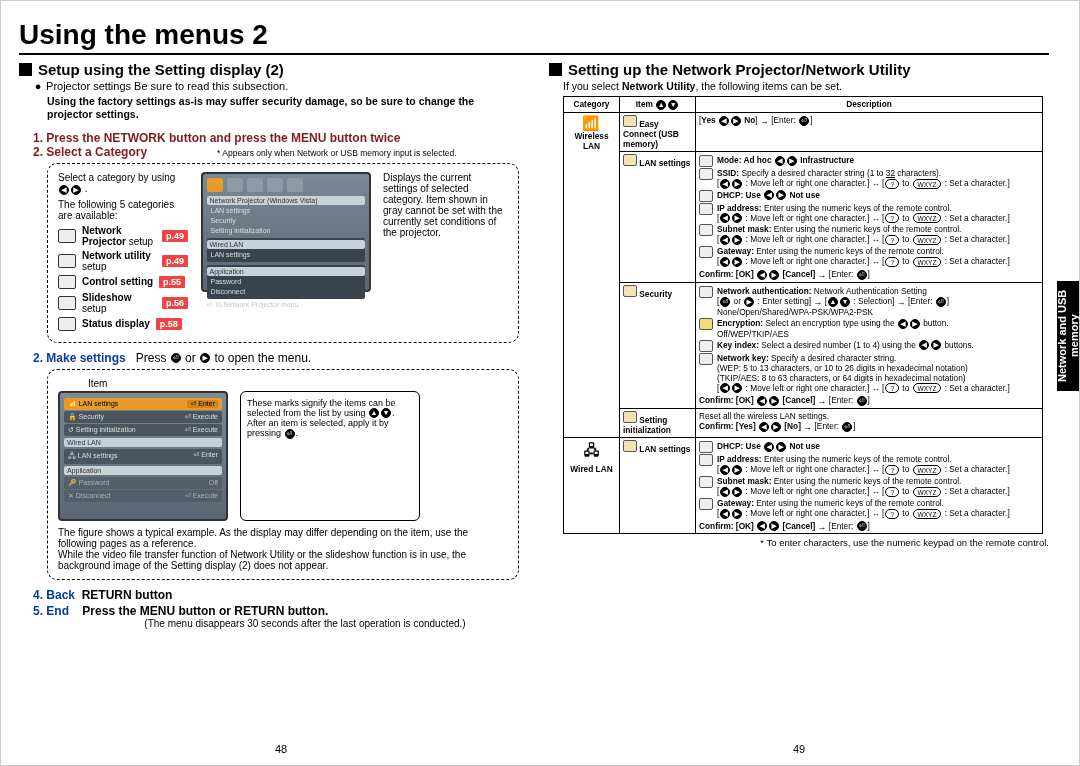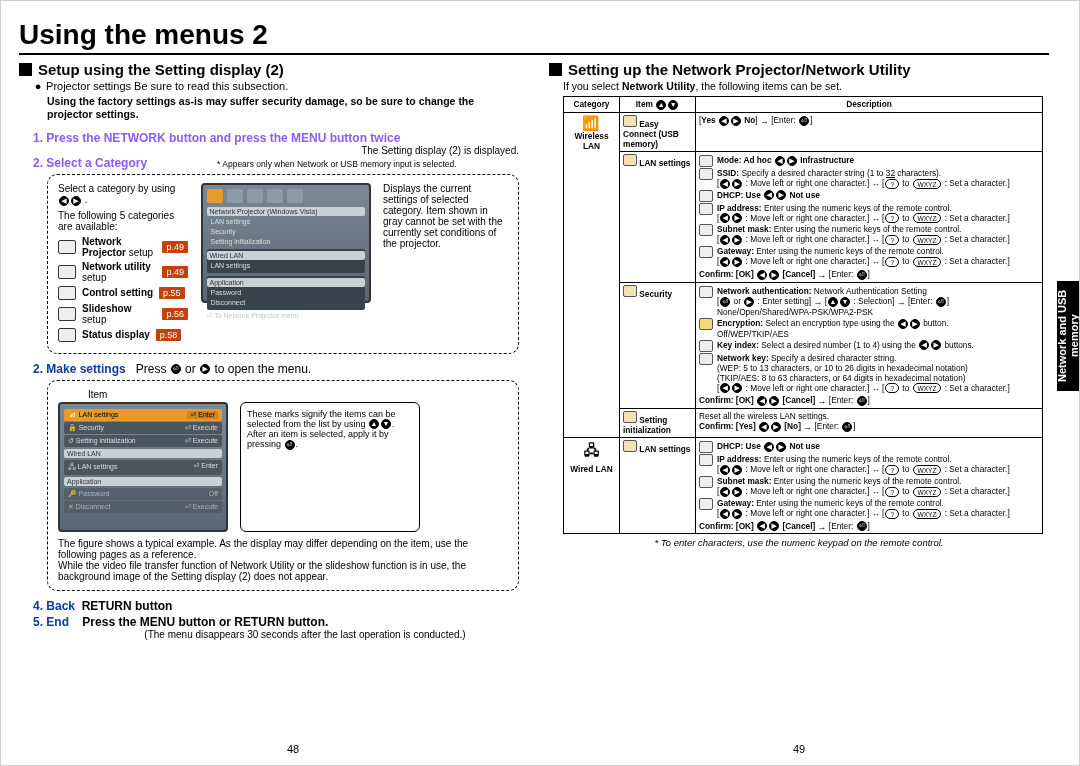--- a/index.html
+++ b/index.html
@@ -54,21 +54,21 @@
     margin-left: 14px;
   }
   .body-ind {
     margin-left: 28px;
     font-size: 10.5px;
     line-height: 1.25;
   }
   .step {
     font-size: 12px;
     font-weight: bold;
-    color: #8b5cf6;
+    color: #7f1d1d;
     margin-top: 10px;
     margin-left: 14px;
   }
   .dashbox {
     border: 1.5px dashed #000;
     border-radius: 10px;
     margin: 4px 0 6px 28px;
     padding: 8px 10px;
     font-size: 10px;
   }
@@ -92,41 +92,41 @@
   .osd-ico.g { background:#8e9aa6; }
   .osd-row { display:flex; justify-content:space-between; padding:1px 4px; margin:1px 0; border-radius:2px;}
   .osd-sub { background:#39434d; border-radius:2px; padding:2px 0; margin-top:3px;}
   .cat-list { list-style:none; padding:0; margin:4px 0 0 0; }
   .cat-list li { display:flex; align-items:center; gap:6px; margin:3px 0; }
   .cat-ico {
     width:18px; height:14px; border:1px solid #333; border-radius:2px;
     background:#eee; display:inline-block; flex-shrink:0;
   }
   .pref {
-    display:inline-block; background:#c2410c; color:#fff;
-    padding:1px 4px; font-size:9px; font-weight:normal; border-radius:1px;
+    display:inline-block; background:#ef4444; color:#fff;
+    padding:1px 4px; font-size:9px; font-weight:bold; border-radius:1px;
   }
   .osd2-wrap { display:flex; gap:12px; }
   .osd2 {
     width:170px; height:130px;
     background: linear-gradient(#7b8a96,#5a6673);
     border:2px solid #333; border-radius:4px; padding:4px;
     color:#ddd; font-size:7px;
   }
   .osd2 .row { display:flex; justify-content:space-between; padding:2px 4px; margin:1px 0; border-radius:2px; background:#4a555f;}
   .osd2 .row.sel { background:#e89a2a; color:#000; }
   .osd2 .row.off { opacity:.6; }
   .callout {
     background:#fff; border:1px solid #000; border-radius:6px;
     padding:6px; font-size:9px; width:180px;
   }
   .step-line { margin-left:14px; font-size:12px; margin-top:8px; }
   .step-line b.num { color:#0b3aa0; }
   .pagenum { position:absolute; bottom:10px; width:40px; text-align:center; font-size:11px; }
-  .pagenum.left { left: 272px; }
+  .pagenum.left { left: 260px; }
   .pagenum.right { right: 260px; }
 
   
   .rtable {
     width: 100%;
     border-collapse: collapse;
     font-size: 8.3px;
     table-layout: fixed;
   }
   .rtable th, .rtable td {
@@ -169,21 +169,21 @@
     writing-mode: vertical-rl;
     transform: rotate(180deg);
     text-align:center;
     display:flex;
     align-items:center;
     justify-content:center;
     line-height:1.1;
     padding:6px 2px;
   }
   .unbold { font-weight: normal; }
-  .rfootnote { font-size:9.5px; text-align:center; margin-top:3px;font-style:italic; }
+  .rfootnote { font-size:9.5px; text-align:right; margin-top:3px; }
 </style>
 </head>
 <body>
 
 <div class="page">
   <div class="title">Using the menus 2</div>
   <div class="hr"></div>
 
   <div class="cols">
 
@@ -192,24 +192,20 @@
         <span class="sqblk"></span>
         <span>Setup using the Setting display (2)</span>
       </div>
       <div class="sub1">
         <span class="bullet">●</span>
         <span>Projector settings Be sure to read this subsection.</span>
       </div>
       <div class="body-ind" style="font-weight:bold; margin-top:3px;">Using the factory settings as-is may suffer security damage, so be sure to change the projector settings.</div>
 
       <div class="step">1. Press the NETWORK button and press the MENU button twice</div>
-      <div style="display:flex; justify-content:space-between; margin-left:28px;">
-        <div></div>
-        <div style="font-size:10px;">The Setting display (2) is displayed.</div>
-      </div>
       <div style="display:flex; align-items:baseline; margin-left:14px;">
         <div class="step" style="margin:0;">2. Select a Category</div>
         <div style="margin-left:70px; font-size:8.5px;">* Appears only when Network or USB memory input is selected.</div>
       </div>
 
       <div class="dashbox">
         <div class="two-col">
           <div style="flex:0 0 130px;">
             <div>Select a category by using</div>
             <div><span class="keybtn">◀</span><span class="keybtn">▶</span> .</div>

